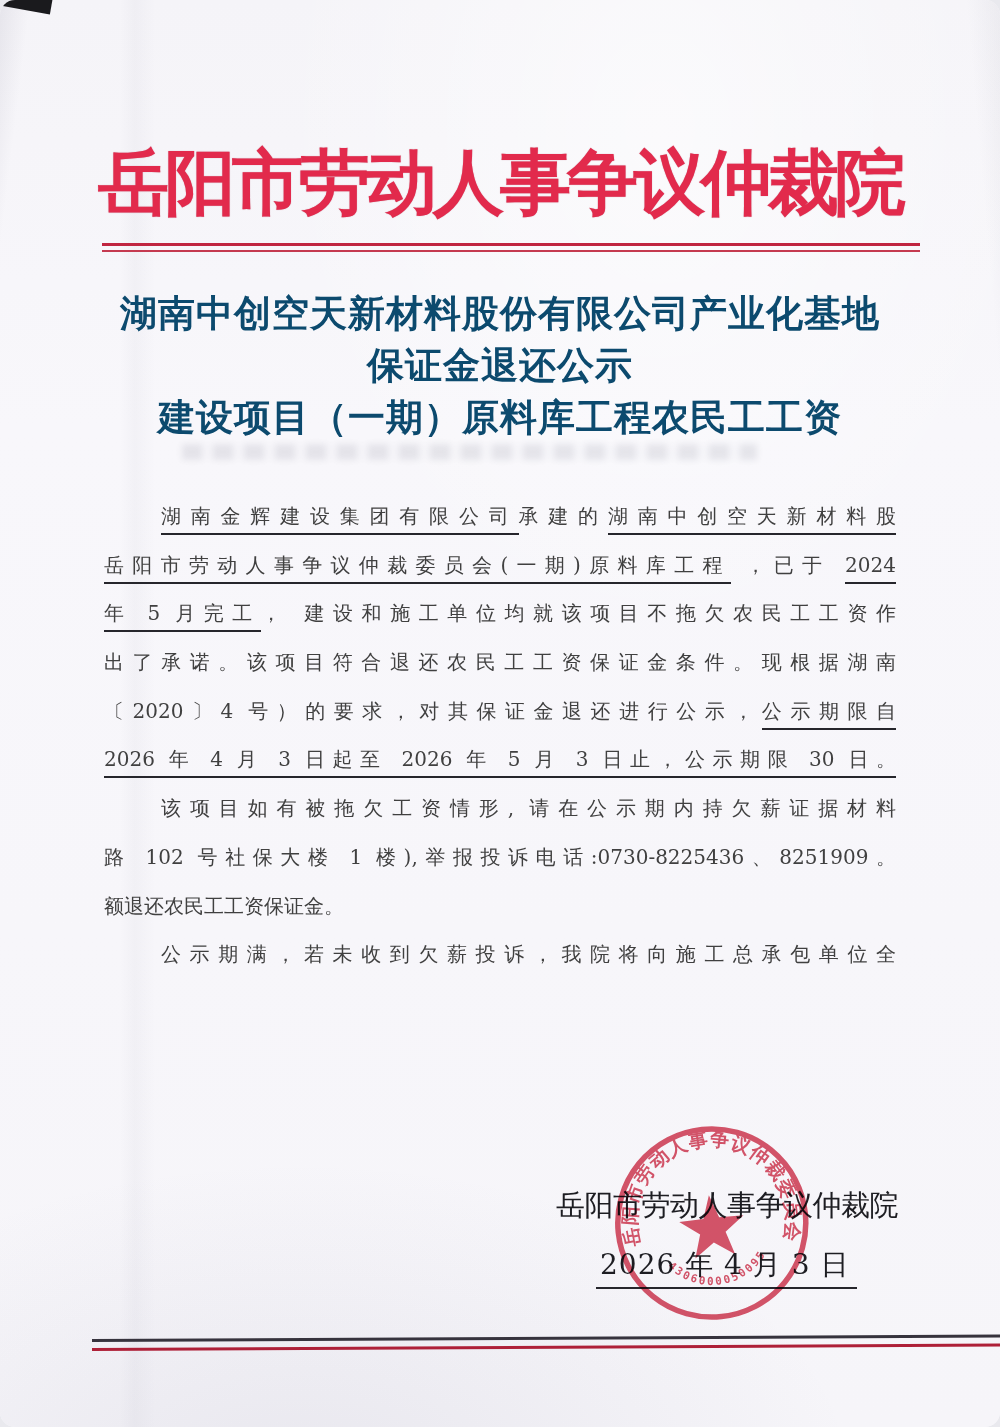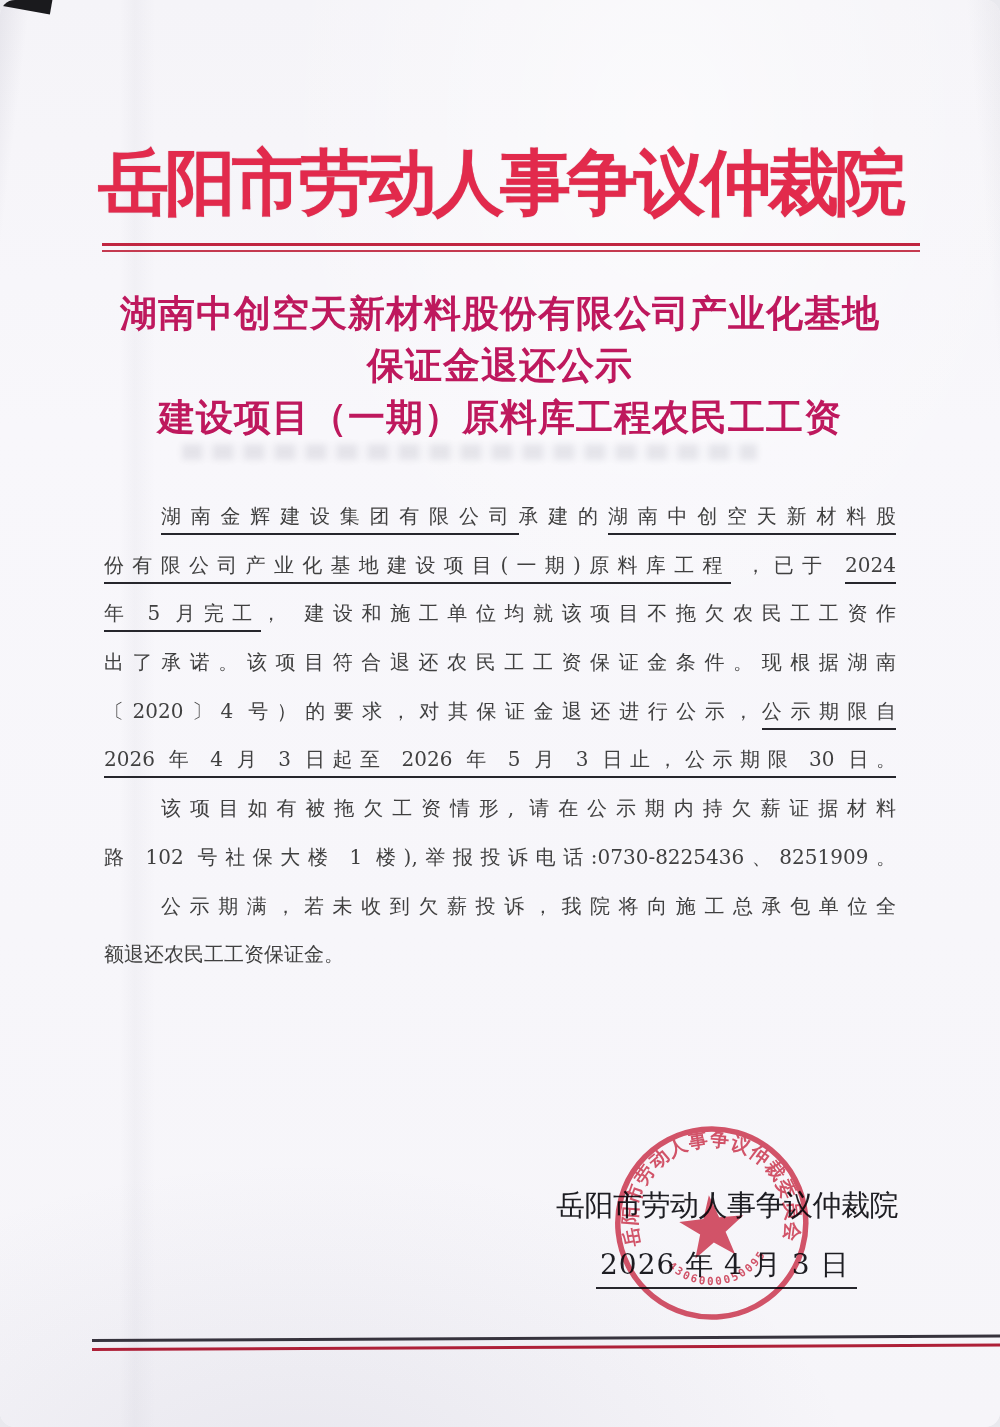--- a/index.html
+++ b/index.html
@@ -31,21 +31,21 @@
     font-size:71px; font-weight:bold; letter-spacing:-4px; line-height:86px;
     color:#e22a4c; text-shadow:0 0 1px rgba(140,12,44,.45);
   }
   .red-rule {
     position:absolute; left:102px; top:243px; width:818px; height:4px;
     border-top:3px solid #c02540; border-bottom:2px solid #c53a50;
   }
   .doc-title {
     position:absolute; left:50px; right:50px; top:287px;
     text-align:center; font-weight:bold; font-size:37px; line-height:52px;
-    letter-spacing:1px; color:#be185d;
+    letter-spacing:1px; color:#0c4a6e;
   }
   .ghost {
     position:absolute; left:182px; top:444px; width:575px; height:16px;
     background:repeating-linear-gradient(90deg, rgba(75,75,100,.25) 0 20px, rgba(75,75,100,.04) 20px 31px);
     filter:blur(3px); opacity:.45; pointer-events:none;
   }
   .body-text {
     position:absolute; left:104px; top:492px; width:792px;
     font-size:20px; line-height:48.7px; color:#404040;
   }
@@ -87,29 +87,29 @@
   <div class="doc-title">
     <div>湖南中创空天新材料股份有限公司产业化基地</div>
     <div>保证金退还公示</div>
     <div>建设项目（一期）原料库工程农民工工资</div>
   </div>
 
   <div class="ghost"></div>
 
   <div class="body-text" id="body-text">
       <div class="bline indent"><span class="useg">湖南金辉建设集团有限公司</span><span class="seg">承建的</span><span class="useg">湖南中创空天新材料股</span></div>
-      <div class="bline"><span class="useg">份有限公司产业化基地建设项目(一期)原料库工程</span><span class="seg"> ，已于 </span><span class="useg">2024</span></div>
+      <div class="bline"><span class="useg">岳阳市劳动人事争议仲裁委员会(一期)原料库工程</span><span class="seg"> ，已于 </span><span class="useg">2024</span></div>
       <div class="bline"><span class="useg">年 5 月完工</span><span class="seg">， 建设和施工单位均就该项目不拖欠农民工工资作</span></div>
       <div class="bline"><span class="seg">出了承诺。该项目符合退还农民工工资保证金条件。现根据湖南</span></div>
       <div class="bline"><span class="seg">〔2020〕4 号）的要求，对其保证金退还进行公示，</span><span class="useg">公示期限自</span></div>
       <div class="bline"><span class="useg">2026 年 4 月 3 日起至 2026 年 5 月 3 日止，公示期限 30 日。</span></div>
       <div class="bline indent"><span class="seg">该项目如有被拖欠工资情形, 请在公示期内持欠薪证据材料</span></div>
       <div class="bline"><span class="seg">路 102 号社保大楼 1 楼),举报投诉电话:0730-8225436、8251909。</span></div>
+      <div class="bline short"><span class="seg">额退还农民工工资保证金。</span></div>
       <div class="bline indent"><span class="seg">公示期满，若未收到欠薪投诉，我院将向施工总承包单位全</span></div>
-      <div class="bline short"><span class="seg">额退还农民工工资保证金。</span></div>
     </div>
 
   <div class="signature">岳阳市劳动人事争议仲裁院</div>
   <div class="dateline">
     <span class="du">2026 年 4 月 3 日</span>
   </div>
 
   <svg class="seal" viewBox="0 0 208 212" aria-hidden="true">
     <defs>
       <path id="arcTop" d="M 32.3 123.9 A 75 75 0 1 1 175.7 123.9" fill="none"></path>

